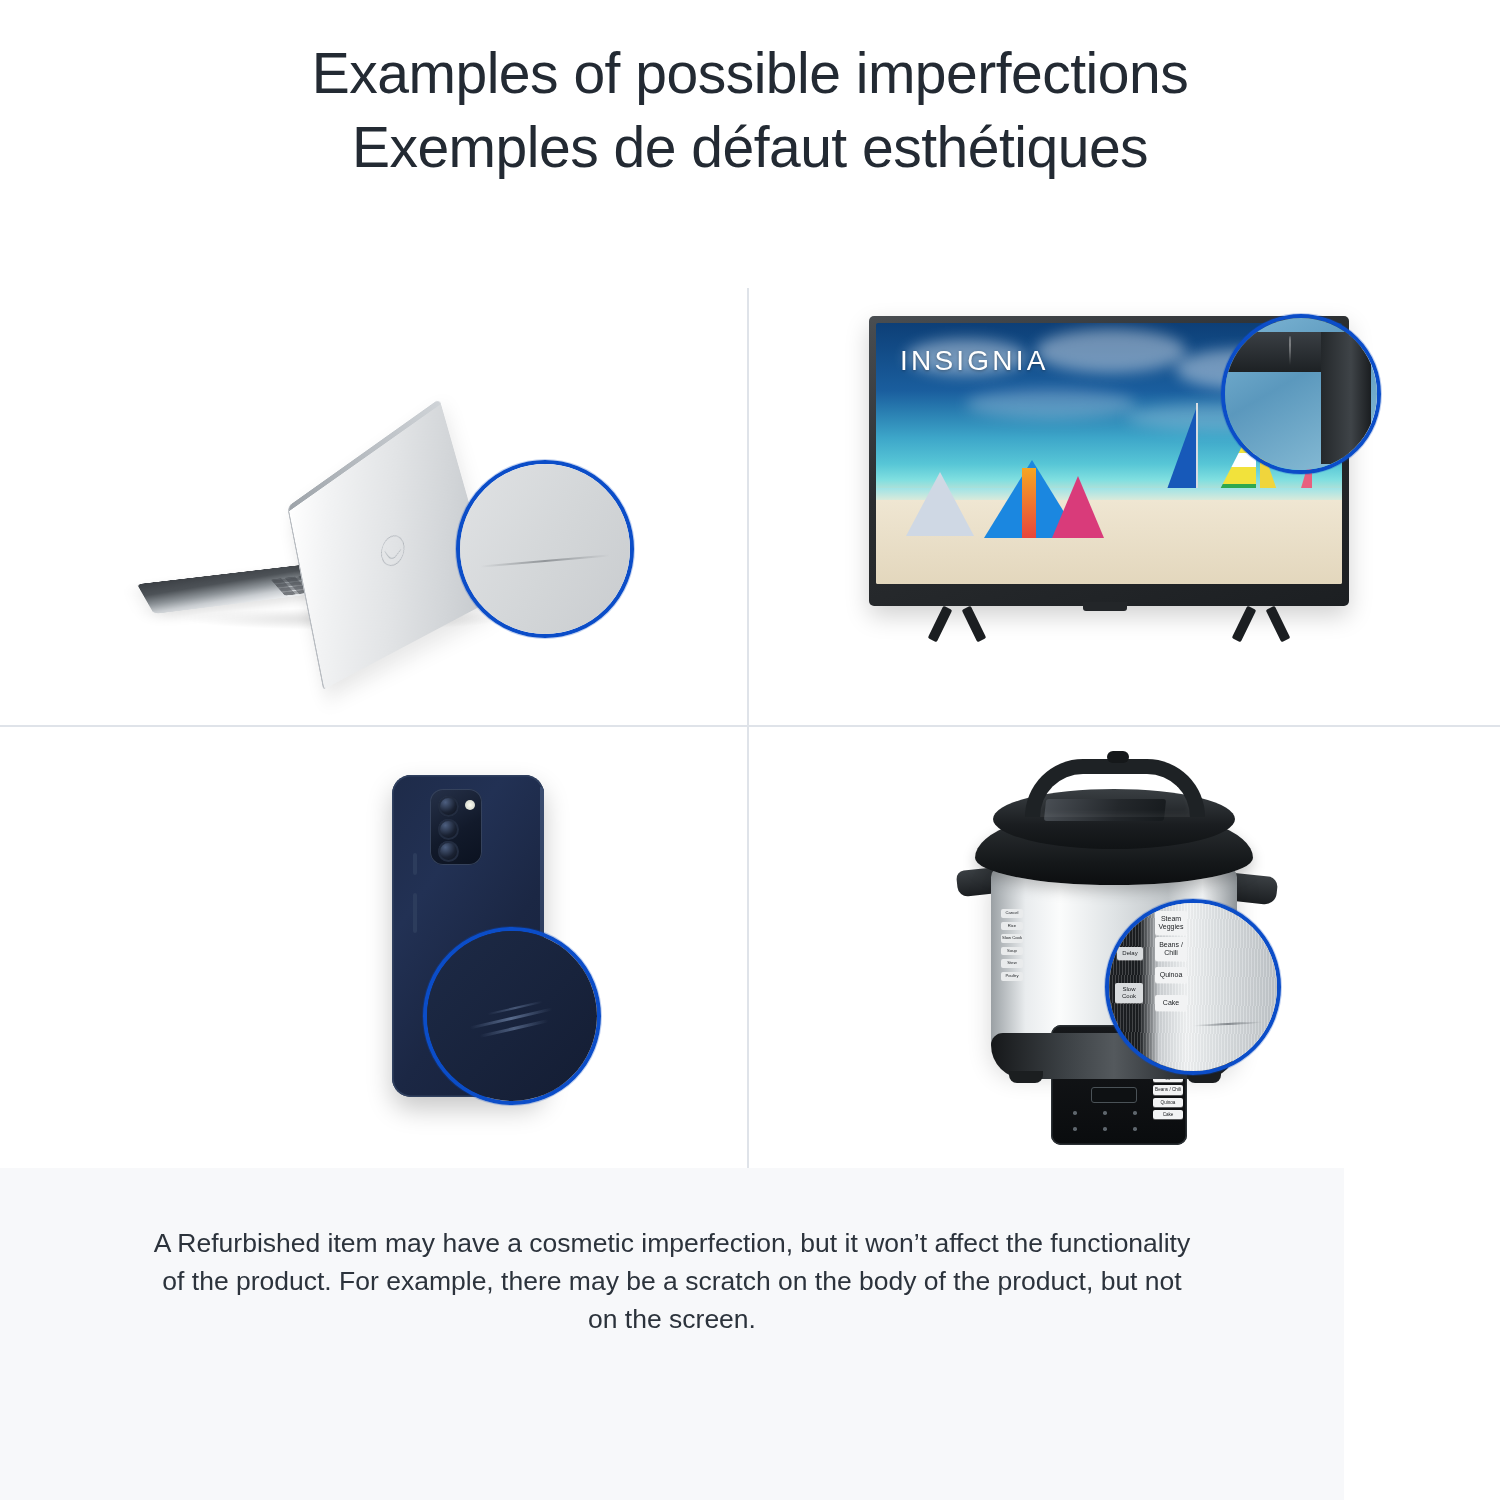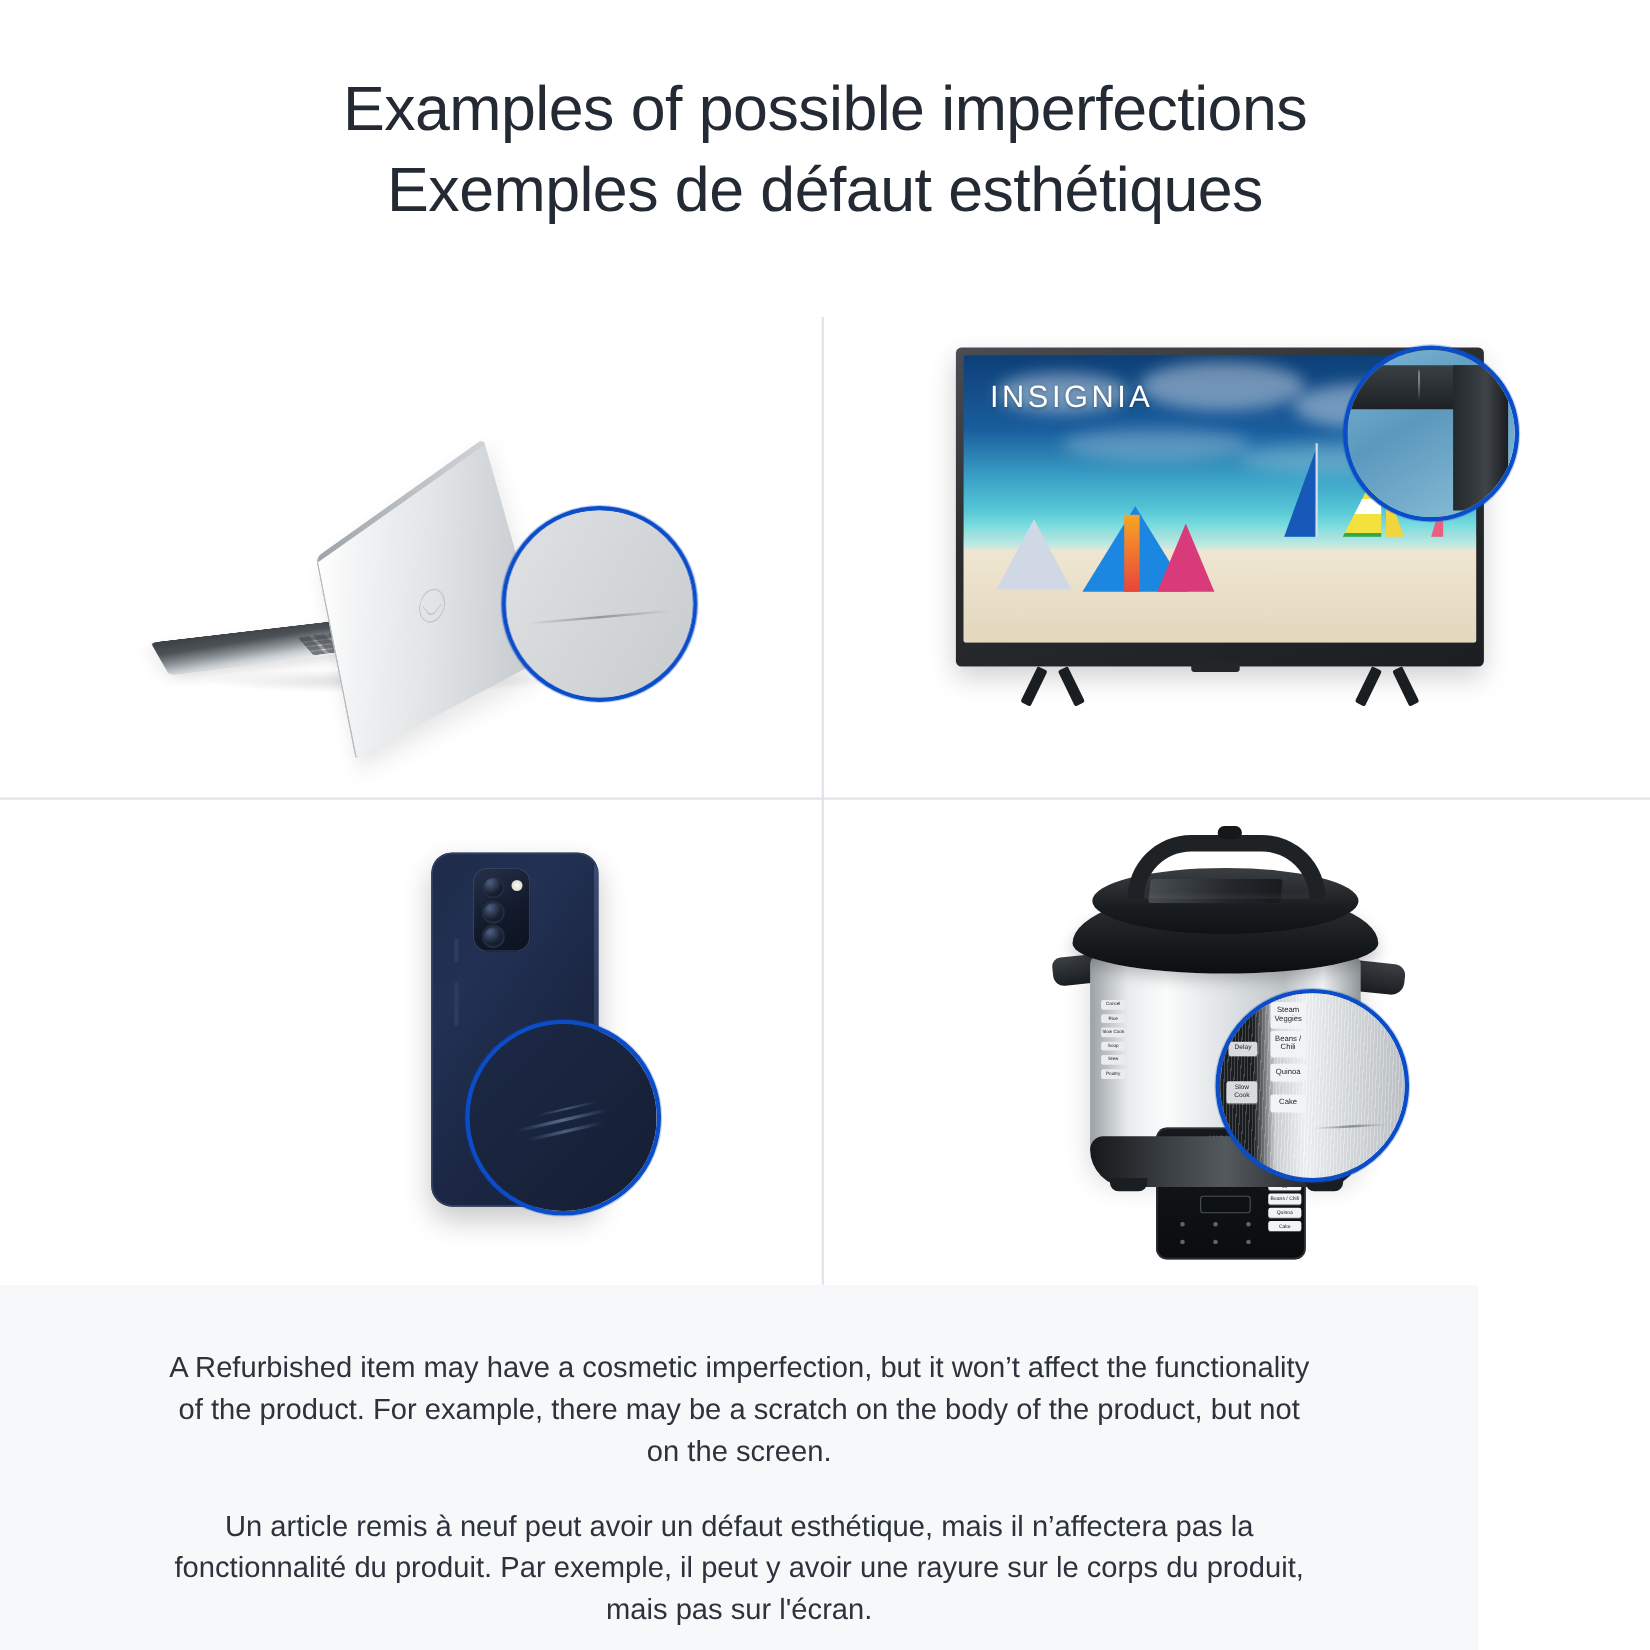--- a/index.html
+++ b/index.html
@@ -8,21 +8,21 @@
     background:#ffffff;
     font-family:"Liberation Sans", sans-serif;
     color:#232a33;
     overflow:hidden;
     position:relative;
   }
 
   
   .header {
     width:1500px;
-    padding-top:62px;
+    padding-top:36px;
     text-align:center;
   }
   .header h1 {
     font-size:57px;
     font-weight:400;
     line-height:74px;
     letter-spacing:-0.5px;
     color:#232a33;
   }
 
@@ -512,14 +512,13 @@
         <div class="scratch" style="left:84px; top:120px; width:70px; height:1.6px;
                     background:linear-gradient(90deg,rgba(0,0,0,0),rgba(80,86,92,.6),rgba(0,0,0,0));
                     transform:rotate(-3deg);"></div>
       </div>
     </div>
   </div>
 </div>
 
 <div class="footer">
   <p class="en">A Refurbished item may have a cosmetic imperfection, but it won’t affect the functionality of the product. For example, there may be a scratch on the body of the product, but not on the screen.</p>
-  <p class="fr">Un article remis à neuf peut avoir un défaut esthétique, mais il n’affectera pas la fonctionnalité du produit. Par exemple, il peut y avoir une rayure sur le corps du produit, mais pas sur l'écran.</p>
 </div>
 
 </body></html>

